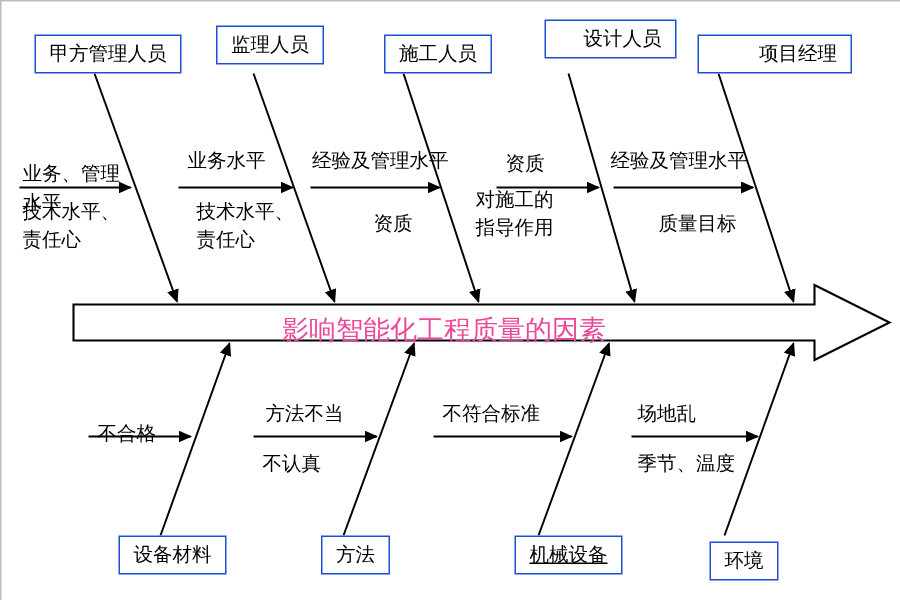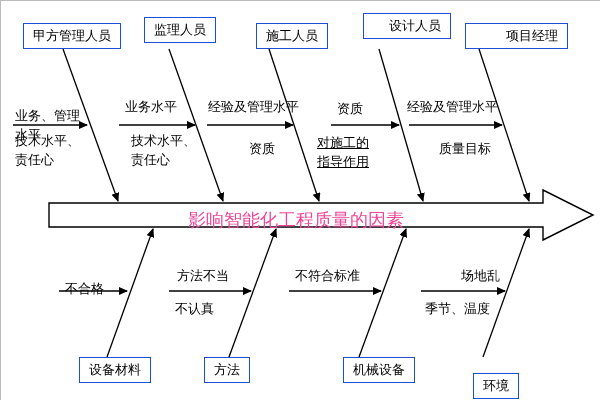--- a/index.html
+++ b/index.html
@@ -60,46 +60,46 @@
 
   <div class="spine-lbl">影响智能化工程质量的因素</div>
 
   <div class="cat-box" style="left:22px;top:22px;">甲方管理人员</div>
   <div class="cat-box" style="left:143px;top:16px;">监理人员</div>
   <div class="cat-box" style="left:255px;top:22px;">施工人员</div>
   <div class="cat-box" style="left:362px;top:12px;padding-left:25px;">设计人员</div>
   <div class="cat-box" style="left:464px;top:22px;padding-left:40px;">项目经理</div>
 
   <div class="cat-box" style="left:78px;top:356px;">设备材料</div>
-  <div class="cat-box" style="left:203px;top:356px;">方法</div>
-  <div class="cat-box" style="left:342px;top:356px;">机械设备</div>
-  <div class="cat-box" style="left:472px;top:372px;">环境</div>
+  <div class="cat-box" style="left:213px;top:356px;">方法</div>
+  <div class="cat-box" style="left:342px;top:356px;text-decoration:underline;">机械设备</div>
+  <div class="cat-box" style="left:472px;top:360px;">环境</div>
 
   <div class="lbl" style="left:14px;top:62px;margin-top:44px;">业务、管理
 水平</div>
   <div class="lbl" style="left:14px;top:131px;">技术水平、
 责任心</div>
 
   <div class="lbl" style="left:124px;top:97px;">业务水平</div>
   <div class="lbl" style="left:130px;top:131px;">技术水平、
 责任心</div>
 
   <div class="lbl" style="left:207px;top:97px;">经验及管理水平</div>
   <div class="lbl" style="left:248px;top:139px;">资质</div>
 
   <div class="lbl" style="left:336px;top:99px;">资质</div>
-  <div class="lbl" style="left:316px;top:133px;text-decoration:underline;">对施工的
+  <div class="lbl" style="left:316px;top:123px;">对施工的
 指导作用</div>
 
   <div class="lbl" style="left:406px;top:97px;">经验及管理水平</div>
   <div class="lbl" style="left:438px;top:139px;">质量目标</div>
 
   <div class="lbl" style="left:64px;top:267px;margin-top:12px;">不合格</div>
 
   <div class="lbl" style="left:176px;top:266px;">方法不当</div>
   <div class="lbl" style="left:174px;top:299px;">不认真</div>
 
   <div class="lbl" style="left:294px;top:266px;">不符合标准</div>
 
-  <div class="lbl" style="left:460px;top:266px;">场地乱</div>
+  <div class="lbl" style="left:424px;top:266px;">场地乱</div>
   <div class="lbl" style="left:424px;top:299px;">季节、温度</div>
 
 </div>
 
 </body></html>

